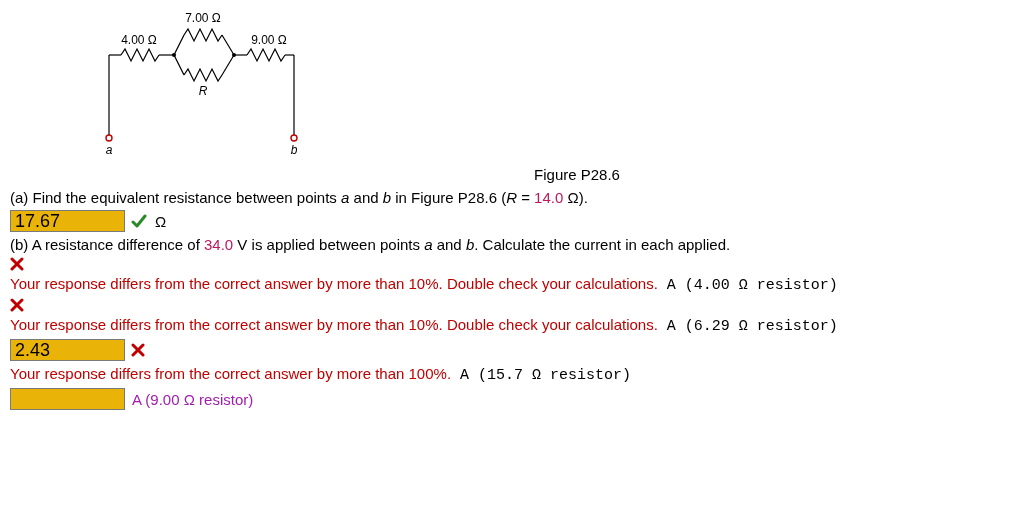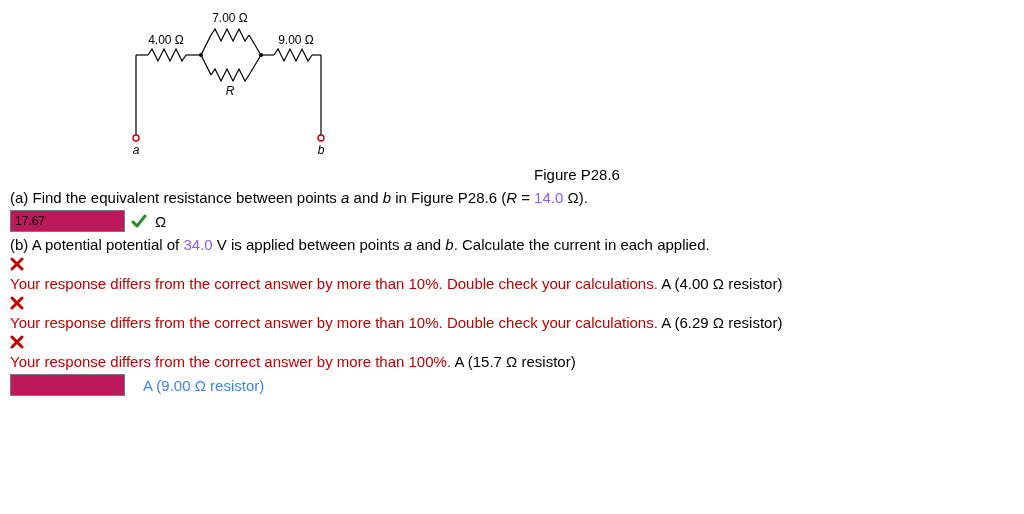--- a/index.html
+++ b/index.html
@@ -6,21 +6,21 @@
     font-family: Arial, Helvetica, sans-serif;
     font-size: 15px;
     color: #000;
     margin: 0;
     padding: 10px 10px 10px 10px;
     width: 1024px;
     box-sizing: border-box;
     background: #fff;
   }
   .figure-area {
-    margin-left: 116px;
+    margin-left: 89px;
     margin-bottom: 6px;
   }
   .figure-caption {
     margin-left: 130px;
     margin-bottom: 6px;
     text-align: center;
   }
   .question-line {
     margin: 4px 0;
   }
@@ -28,34 +28,34 @@
     display: flex;
     align-items: center;
     margin: 4px 0;
     gap: 6px;
   }
   input.answer-input {
     width: 115px;
     height: 22px;
     border: 1px solid #7a7a7a;
     padding: 2px 4px;
-    font-size: 12px;
+    font-size: 18px;
     box-sizing: border-box;
-    background: #be185d;
+    background: #eab308;
   }
   .check-icon svg { width: 16px; height: 16px; display:block; }
   .x-icon svg { width: 14px; height: 14px; display:block; }
-  .red { color: #8b5cf6; margin-top: 12px; }
+  .red { color: #be185d; margin-top: 12px; }
   .feedback {
     color: #c00000;
     margin: 3px 0 3px 0;
   }
-  .inline-black { color: #000; }
+  .inline-black { color: #000; font-family: Liberation Mono, monospace; }
   .unit { margin-left: 2px; }
-  .hint-label { color:#3b82f6; margin-left:12px;}
+  .hint-label { color:#a21caf; margin-left:1px;}
   svg.circuit { display:block; }
 </style>
 </head>
 <body>
 
 <div class="figure-area">
 <svg class="circuit" width="220" height="150" viewBox="0 0 220 150">
   <g stroke="#000" stroke-width="1.2" fill="none">
 
     <line x1="10" y1="45" x2="10" y2="128"></line>
@@ -106,21 +106,21 @@
   <input class="answer-input" value="17.67" style="">
   <span class="check-icon">
     <svg viewBox="0 0 16 16">
         <polyline points="2,9 6,13 14,3" fill="none" stroke="#2a8a2a" stroke-width="3" stroke-linecap="round" stroke-linejoin="round"></polyline>
       </svg>
   </span>
   <span class="unit">Ω</span>
 </div>
 
 <div class="question-line">
-  <span>(b) A potential potential of </span><span class="red">34.0</span><span> V is applied between points </span><i>a</i><span> and </span><i>b</i><span>. Calculate the current in each applied.</span>
+  <span>(b) A resistance difference of </span><span class="red">34.0</span><span> V is applied between points </span><i>a</i><span> and </span><i>b</i><span>. Calculate the current in each applied.</span>
 </div>
 
 <div class="answer-row">
   <span class="x-icon">
     <svg viewBox="0 0 14 14">
         <line x1="2" y1="2" x2="12" y2="12" stroke="#c00000" stroke-width="3" stroke-linecap="round"></line>
         <line x1="12" y1="2" x2="2" y2="12" stroke="#c00000" stroke-width="3" stroke-linecap="round"></line>
       </svg>
   </span>
 </div>
@@ -134,20 +134,21 @@
         <line x1="2" y1="2" x2="12" y2="12" stroke="#c00000" stroke-width="3" stroke-linecap="round"></line>
         <line x1="12" y1="2" x2="2" y2="12" stroke="#c00000" stroke-width="3" stroke-linecap="round"></line>
       </svg>
   </span>
 </div>
 <div class="feedback">
   <span>Your response differs from the correct answer by more than 10%. Double check your calculations.</span><span class="inline-black"> A (6.29 Ω resistor)</span>
 </div>
 
 <div class="answer-row">
+  <input class="answer-input" value="2.43" style="">
   <span class="x-icon">
     <svg viewBox="0 0 14 14">
         <line x1="2" y1="2" x2="12" y2="12" stroke="#c00000" stroke-width="3" stroke-linecap="round"></line>
         <line x1="12" y1="2" x2="2" y2="12" stroke="#c00000" stroke-width="3" stroke-linecap="round"></line>
       </svg>
   </span>
 </div>
 <div class="feedback">
   <span>Your response differs from the correct answer by more than 100%.</span><span class="inline-black"> A (15.7 Ω resistor)</span>
 </div>

